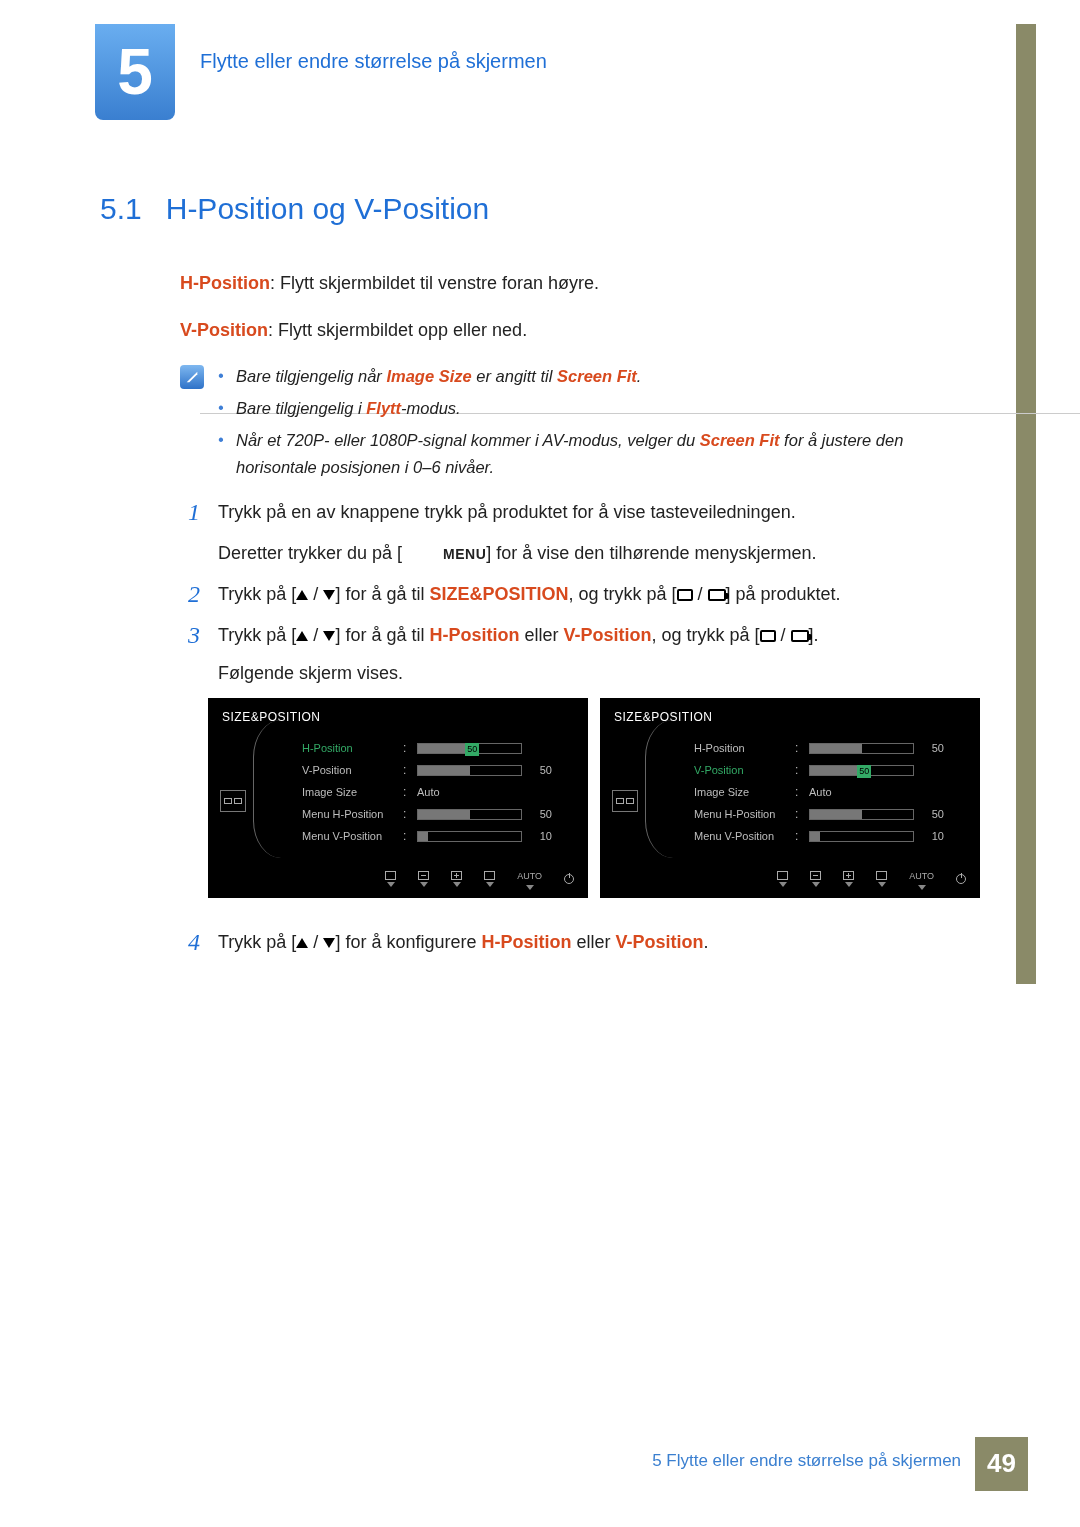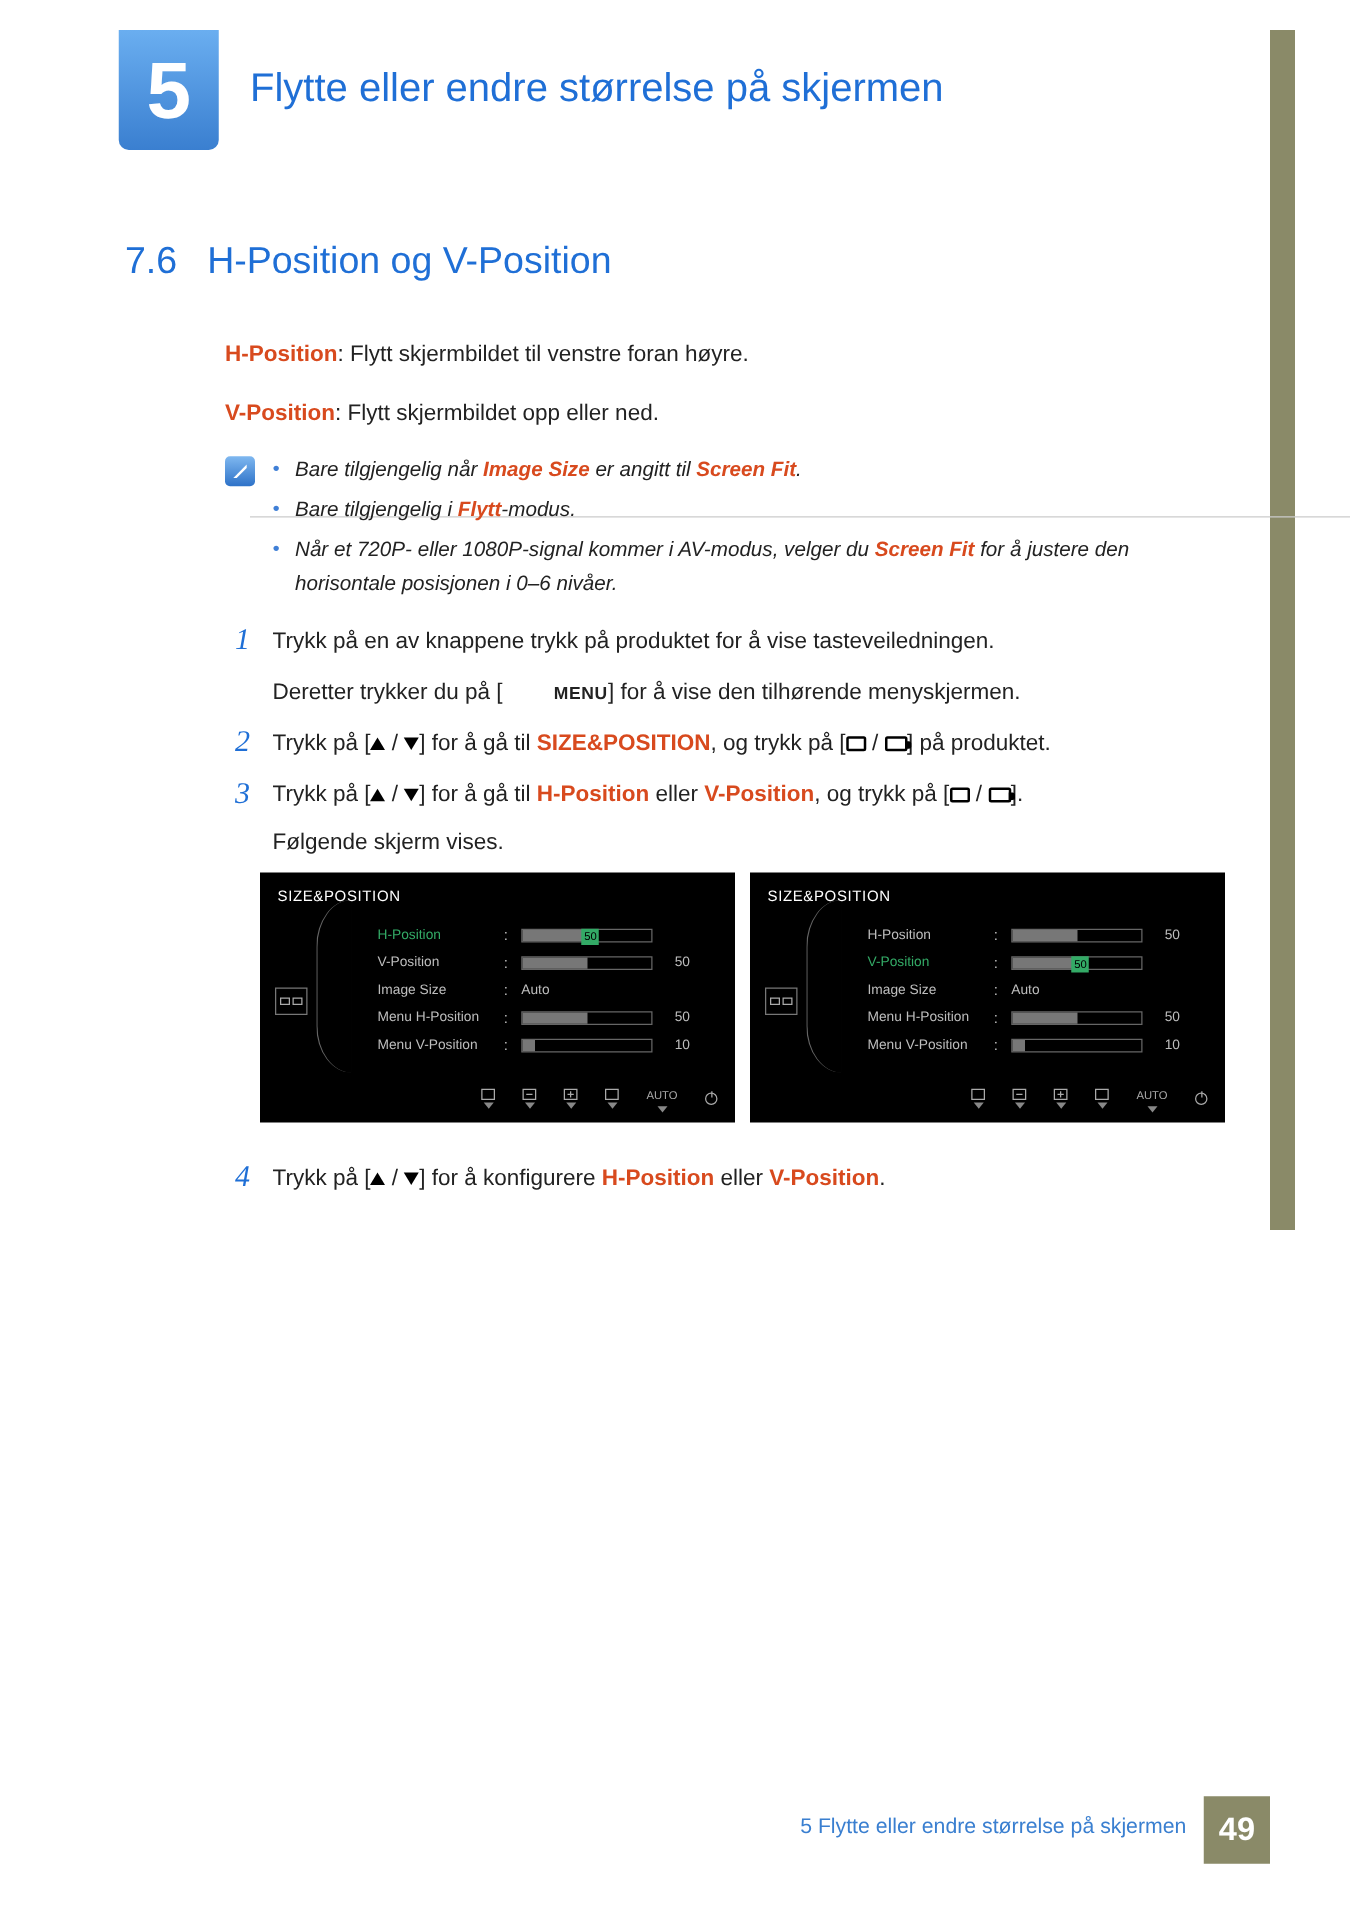--- a/index.html
+++ b/index.html
@@ -26,21 +26,21 @@
     font-weight: bold;
     display: flex;
     align-items: center;
     justify-content: center;
   }
   .chapter-title {
     position: absolute;
     left: 200px;
     top: 45px;
     color: #1f6fd6;
-    font-size: 32px;
+    font-size: 20px;
     font-weight: normal;
   }
   .rule {
     position: absolute;
     left: 100px;
     top: 228px;
     width: 880px;
     border-top: 1px solid #ccc;
   }
   .content {
@@ -132,40 +132,40 @@
   .osd .bottom-icons .bi .boxminus { width:11px; height:9px; border:1px solid #aaa; position:relative; }
   .osd .bottom-icons .bi .boxminus::after { content:""; position:absolute; left:2px; right:2px; top:3px; height:1px; background:#aaa; }
   .osd .bottom-icons .bi .boxplus { width:11px; height:9px; border:1px solid #aaa; position:relative; }
   .osd .bottom-icons .bi .boxplus::after { content:""; position:absolute; left:2px; right:2px; top:3px; height:1px; background:#aaa; }
   .osd .bottom-icons .bi .boxplus::before { content:""; position:absolute; top:1px; bottom:1px; left:4px; width:1px; background:#aaa; }
   .osd .bottom-icons .bi .pwr { width:10px; height:10px; border:1px solid #aaa; border-radius:50%; position:relative; }
   .osd .bottom-icons .bi .pwr::after { content:""; position:absolute; left:4px; top:-2px; width:1px; height:5px; background:#aaa; }
 
   .footer {
     position:absolute;
-    bottom:36px; right:64px;
+    bottom:36px; right:52px;
     display:flex; align-items:stretch;text-align:center;
   }
   .footer .ftxt { color:#3a7fd0; font-size:17px; padding:10px 14px; }
   .footer .fpage { background:#8a8a68; color:#fff; font-size:26px; font-weight:bold; padding:6px 12px; }
   .right-stripe { position:absolute; right:44px; top:24px; width:20px; height:960px; background:#8a8a68; }
 </style>
 </head>
 <body>
 
 <div class="right-stripe"></div>
 
 <div class="chapter-badge">
   <span>5</span>
 </div>
 <div class="chapter-title">Flytte eller endre størrelse på skjermen</div>
 
 <div class="content">
   <h2 class="section">
-    <span class="secnum">7.6</span><span>H-Position og V-Position</span>
+    <span class="secnum">5.1</span><span>H-Position og V-Position</span>
   </h2>
   <div class="rule"></div>
 
   <div class="body">
 
     <div class="para">
       <span class="hl-red">H-Position</span><span>: Flytt skjermbildet til venstre foran høyre.</span>
     </div>
     <div class="para">
       <span class="hl-red">V-Position</span><span>: Flytt skjermbildet opp eller ned.</span>

